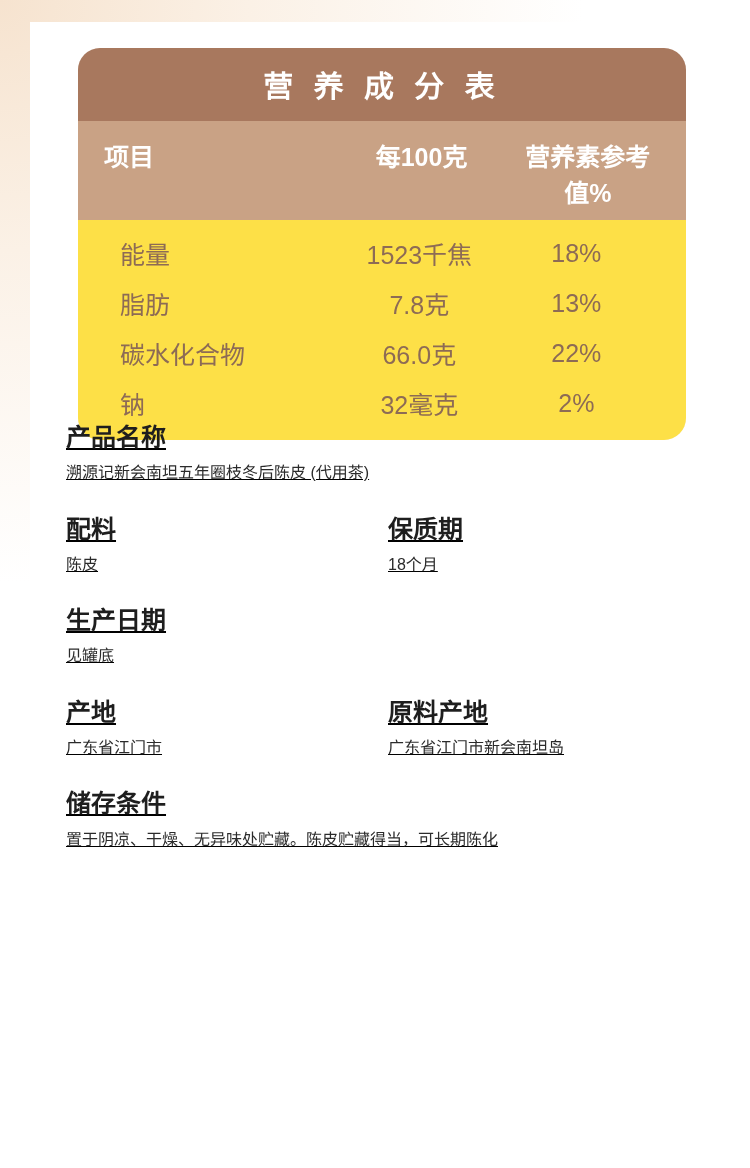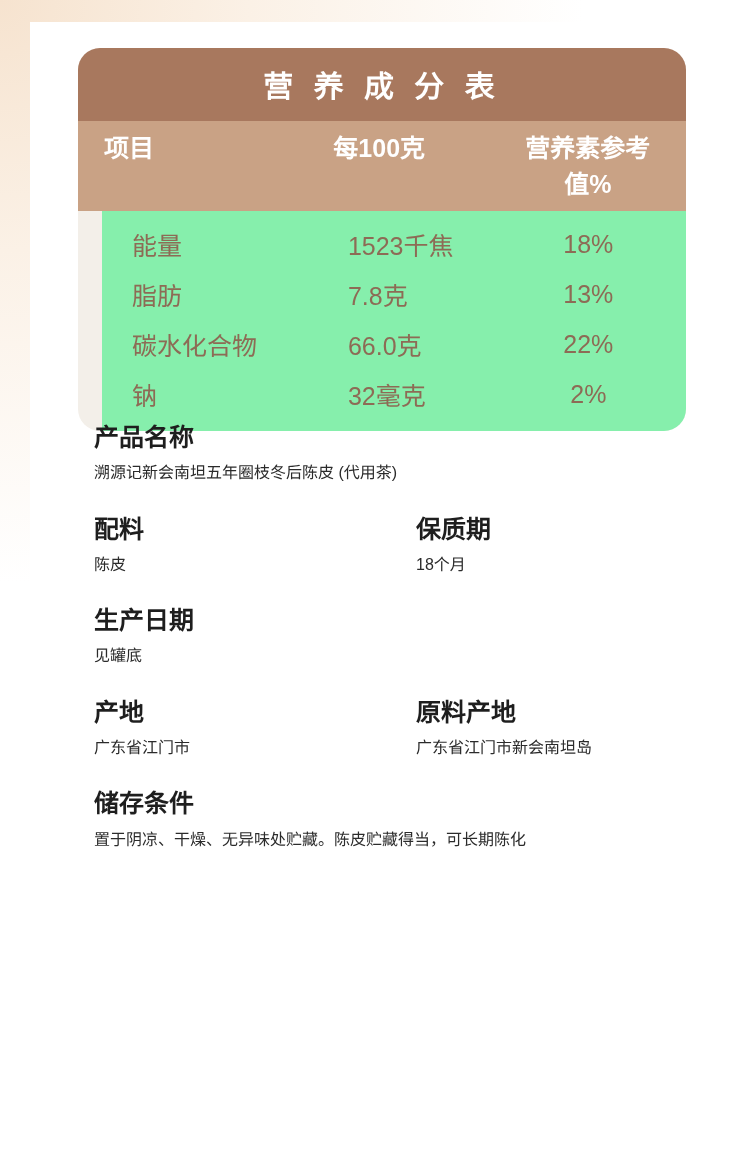--- a/index.html
+++ b/index.html
@@ -53,48 +53,48 @@
     font-weight: bold;
     letter-spacing: 6px;
     padding: 14px 12px 15px;
   }
   .nutrition-head {
     display: flex;
     background: #c9a285;
     color: #ffffff;
     font-size: 25px;
     font-weight: bold;
-    padding: 7px 0 11px;
+    padding: 16px 0 11px;
   }
   .col-item { width: 42%; padding-left: 26px; box-sizing: border-box; text-align: left; }
-  .col-value { width: 30%; text-align: left; box-sizing: border-box; padding-right: 6px; }
+  .col-value { width: 30%; text-align: center; box-sizing: border-box; padding-right: 6px; }
   .col-nrv { width: 28%; text-align: center; box-sizing: border-box; padding-right: 26px; }
 
   .nutrition-body {
-    background: #86efac;
-    padding: 8px 4px 12px;
-    margin-left: 24px;
+    background: #fde047;
+    padding: 8px 16px 12px;
   }
   .nut-row {
     display: flex;
     align-items: center;
     font-size: 25px;
     color: #8d6b55;
     padding: 7px 0;
   }
   .nut-row .col-item { color: #8d6b55; }
   .nut-row .col-value { color: #8d6b55; }
   .nut-row .col-nrv { color: #8d6b55; }
 
   
   .info {
     position: absolute;
-    left: 64px;
+    left: 36px;
     top: 400px;
     width: 608px;
+    text-decoration: underline;
   }
   .block { margin-bottom: 30px; }
   .label {
     font-size: 25px;
     font-weight: bold;
     color: #1e1e1e;
     margin-bottom: 10px;
     line-height: 1.2;
   }
   .value {

